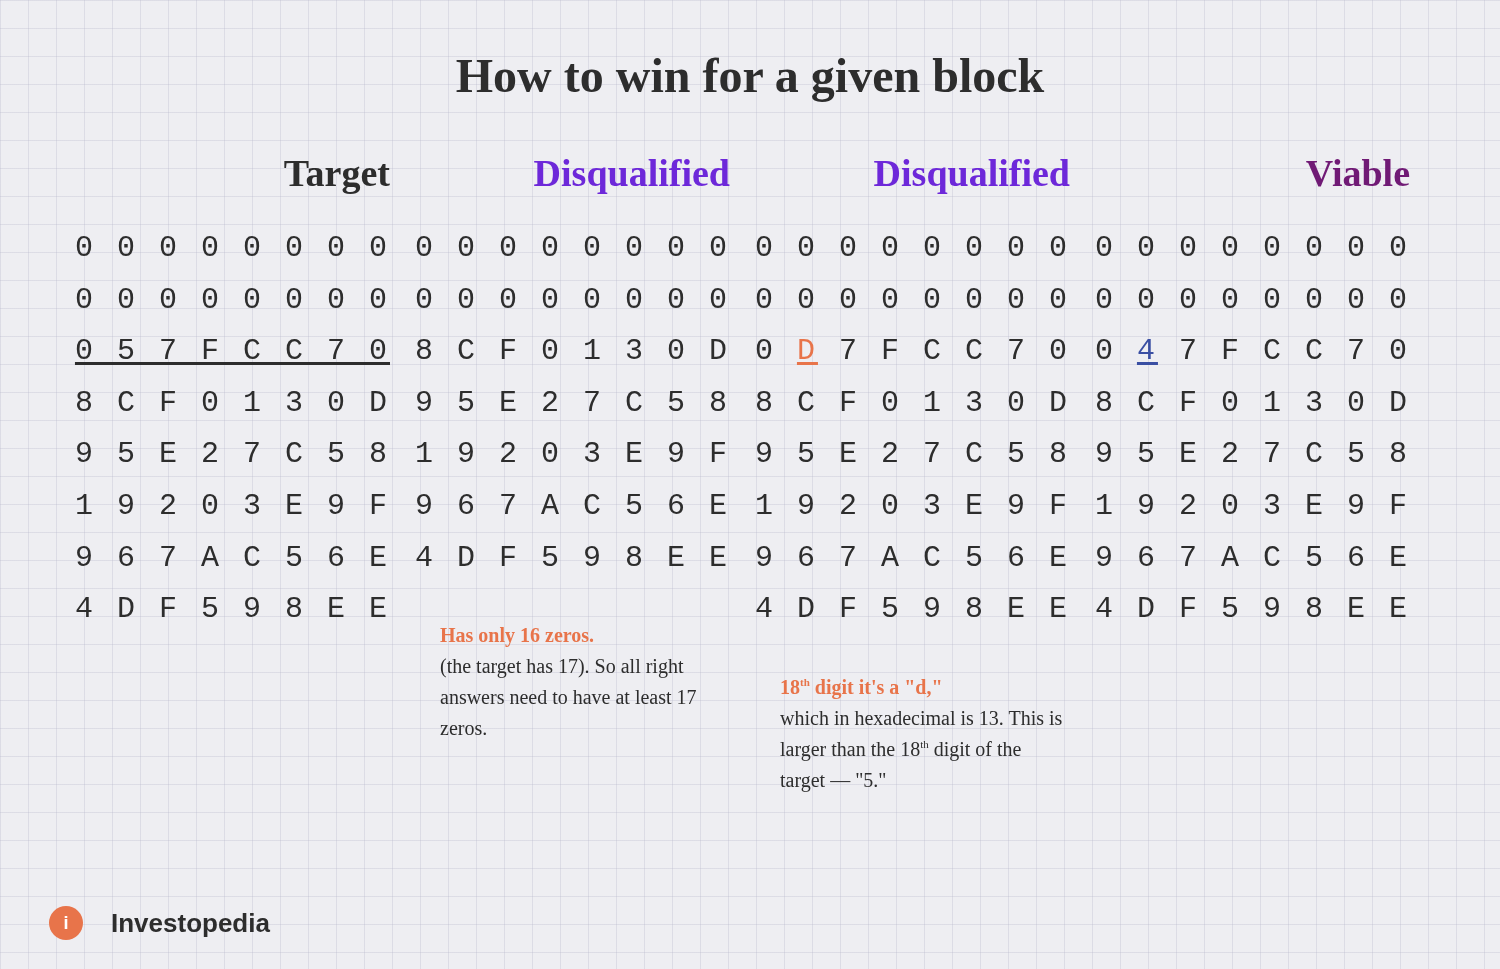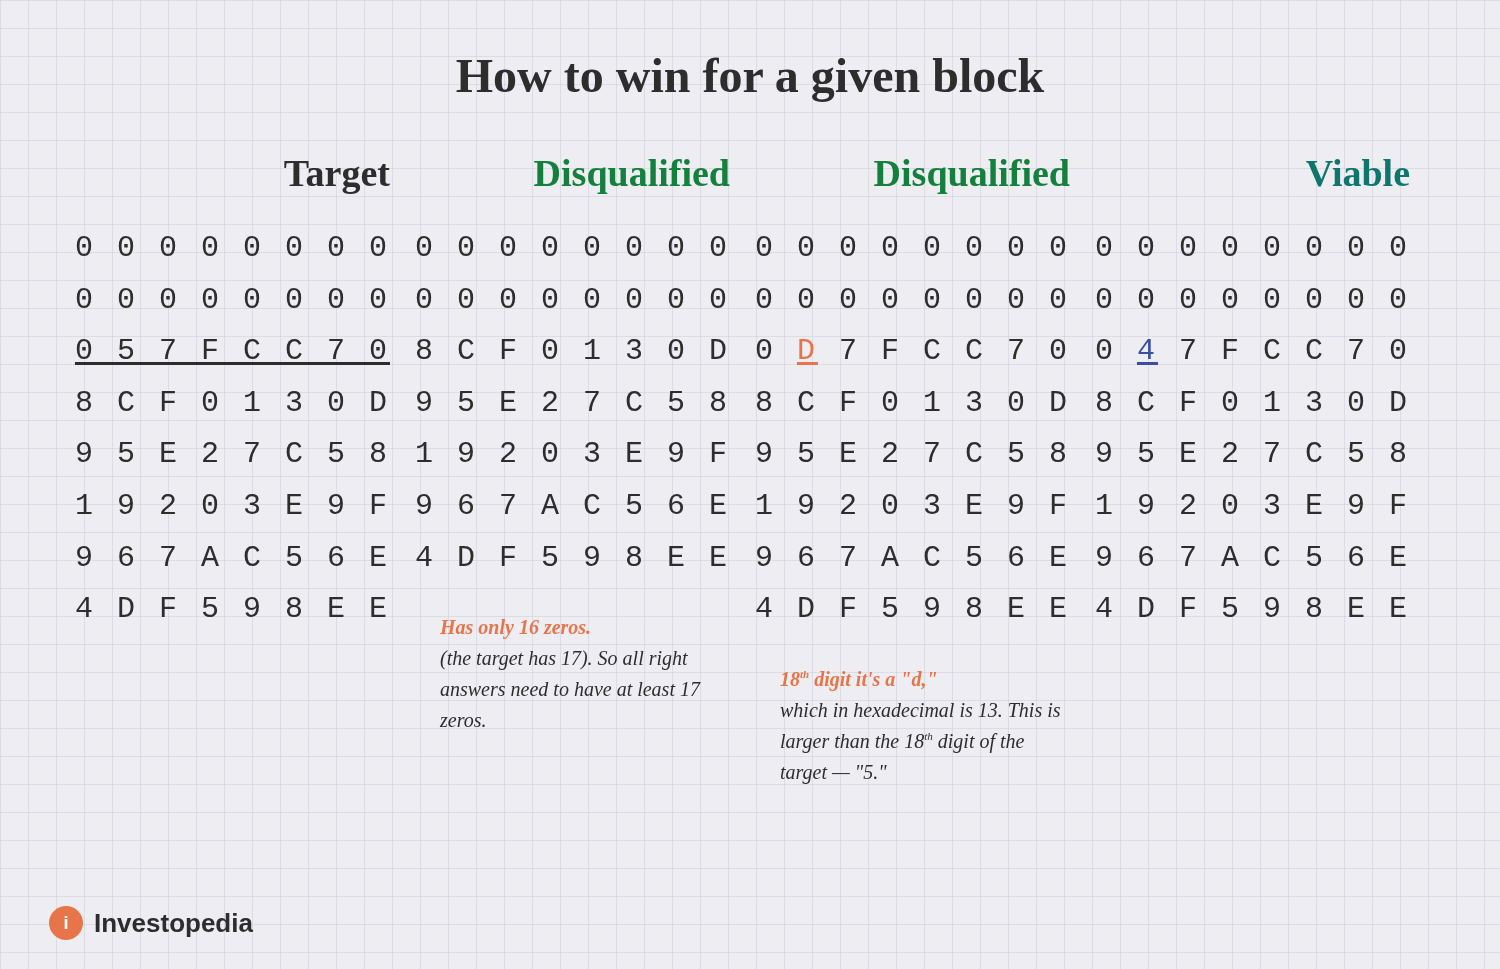--- a/index.html
+++ b/index.html
@@ -46,22 +46,22 @@
 
     .col-header {
       font-size: 38px;
       font-weight: 700;
       margin-bottom: 28px;
       text-align: center;
       font-family: Georgia, serif;
     }
 
     .col-header.target { color: #2d2d2d; }
-    .col-header.disqualified { color: #15803d; }
-    .col-header.viable { color: #0f766e; margin-left: 12px; }
+    .col-header.disqualified { color: #6d28d9; }
+    .col-header.viable { color: #701a75; margin-left: 12px; }
 
     .hash-block {
       font-family: 'Courier New', Courier, monospace;
       font-size: 30px;
       line-height: 1.72;
       color: #2d2d2d;
       letter-spacing: 3px;
       text-align: center;
     }
 
@@ -77,28 +77,27 @@
 
     .highlight-char {
       text-decoration: underline;
       text-underline-offset: 3px;
     }
 
     .orange { color: #e8744a; }
     .blue { color: #3a4fa3; }
 
     .explanation {
-      margin-top: 28px;
+      margin-top: 36px;
       font-size: 20px;
       line-height: 1.55;
       text-align: left;
       max-width: 290px;
       color: #2d2d2d;
       font-family: Georgia, serif;
-      font-style: italic;
     }
 
     .explanation .orange-text {
       color: #e8744a;
       font-weight: 700;
     }
 
     .explanation .blue-text {
       color: #3a4fa3;
       font-weight: 700;
@@ -121,20 +120,21 @@
     .logo-icon {
       width: 36px;
       height: 36px;
     }
 
     .logo-text {
       font-size: 26px;
       font-weight: 700;
       color: #2d2d2d;
       font-family: Arial, sans-serif;
+      margin-left: 17px;
     }
   </style>
 </head>
 <body>
 
 <h1 class="page-title">How to win for a given block</h1>
 
 <div class="columns-wrapper">
 
   <div class="column">

